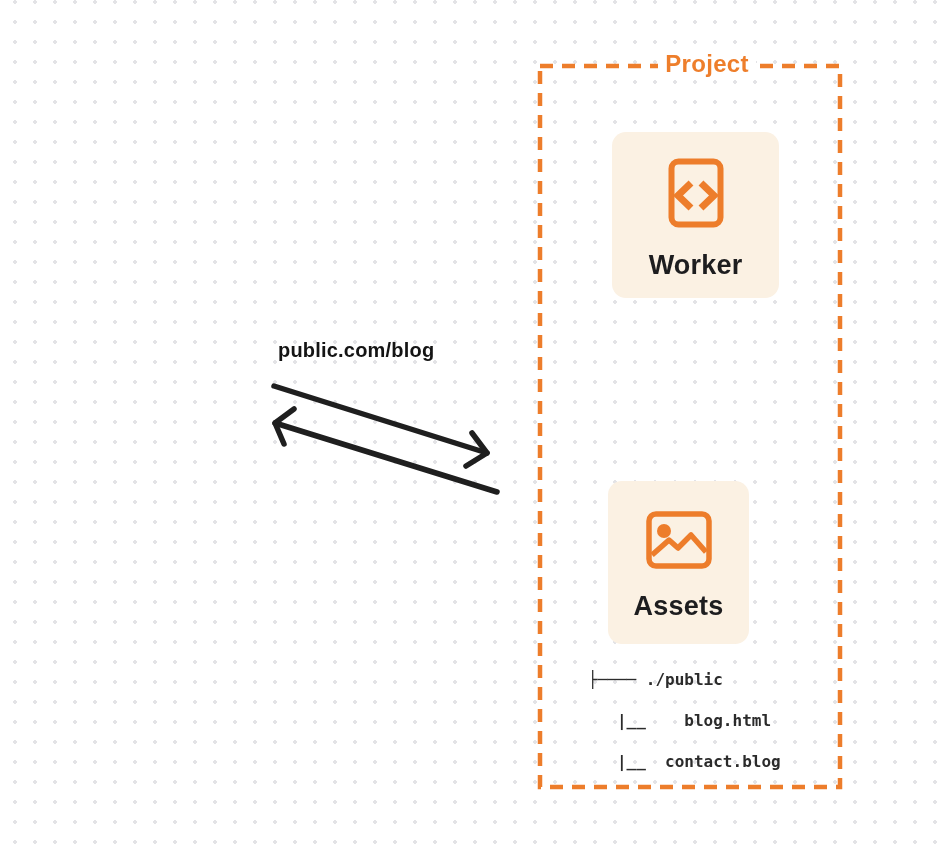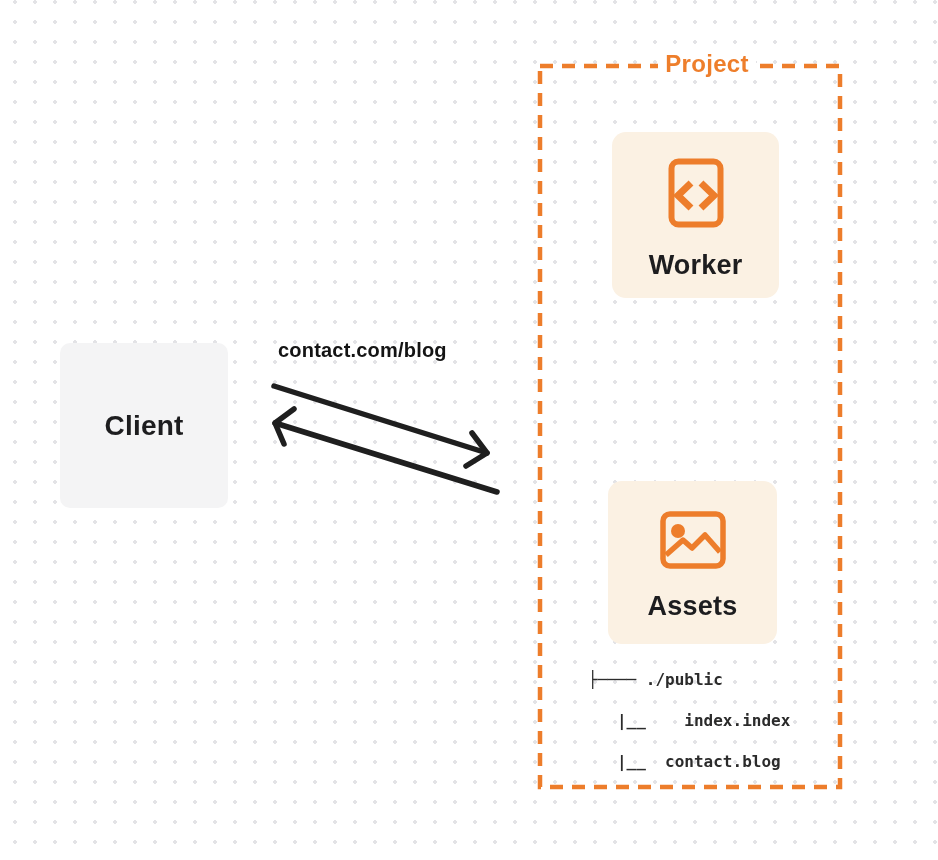--- a/index.html
+++ b/index.html
@@ -15,21 +15,21 @@
   }
   .overlay-svg{position:absolute;left:0;top:0;z-index:1;}
   .card{
     position:absolute;
     background:#fbf1e3;
     border-radius:14px;
     display:flex;flex-direction:column;align-items:center;
     z-index:2;
   }
   .card-worker{left:612px;top:132px;width:167px;height:166px;padding-top:26px;box-sizing:border-box;}
-  .card-assets{left:608px;top:481px;width:169px;height:163px;padding-top:30px;box-sizing:border-box;}
+  .card-assets{left:608px;top:481px;width:141px;height:163px;padding-top:30px;box-sizing:border-box;}
   .card-label{
     margin-top:22px;
     font-size:27px;font-weight:700;color:#1d1d1f;letter-spacing:.2px;
   }
   .client-box{
     position:absolute;left:60px;top:343px;width:168px;height:165px;
     background:#f4f4f5;border-radius:10px;
     display:flex;align-items:center;justify-content:center;z-index:2;
   }
   .client-label{font-size:28px;font-weight:700;color:#1d1d1f;letter-spacing:.2px;}
@@ -69,25 +69,22 @@
     <g stroke="#1F1F1F" stroke-width="5.5" fill="none" stroke-linecap="round" stroke-linejoin="round">
       <path d="M497 492 L275 423"></path>
       <path d="M294 409 L275 423 L284 444"></path>
     </g>
   </svg>
 
   <div class="project-label-wrap">
     <span class="project-label">Project</span>
   </div>
 
-  <div class="client-box">
-    <span class="client-label">Client</span>
-  </div>
 
-  <div class="url-label">contact.com/blog</div>
+  <div class="url-label">public.com/blog</div>
 
   <div class="card card-worker">
     <svg width="56" height="70" viewBox="0 0 56 70">
       <rect x="3.5" y="3.5" width="49" height="63" rx="7" fill="none" stroke="#ED7D2B" stroke-width="6"></rect>
       <path d="M23 25 L10 37.5 L23 50" fill="none" stroke="#ED7D2B" stroke-width="7" stroke-linejoin="miter"></path>
       <path d="M33 25 L46 37.5 L33 50" fill="none" stroke="#ED7D2B" stroke-width="7" stroke-linejoin="miter"></path>
     </svg>
     <div class="card-label">Worker</div>
   </div>
 
@@ -95,17 +92,17 @@
     <svg width="66" height="58" viewBox="0 0 66 58">
       <rect x="3" y="3" width="60" height="52" rx="7" fill="none" stroke="#ED7D2B" stroke-width="5.5"></rect>
       <circle cx="18" cy="20" r="7" fill="#ED7D2B"></circle>
       <path d="M6 44 L23 29 L32 37 L45 24 L60 41" fill="none" stroke="#ED7D2B" stroke-width="5.5" stroke-linejoin="round"></path>
     </svg>
     <div class="card-label">Assets</div>
   </div>
 
   <div class="file-tree">
     <div class="tree-line">├──── ./public</div>
-    <div class="tree-line">   |__    index.index</div>
+    <div class="tree-line">   |__    blog.html</div>
     <div class="tree-line">   |__  contact.blog</div>
   </div>
 
 </div>
 
 </body></html>

